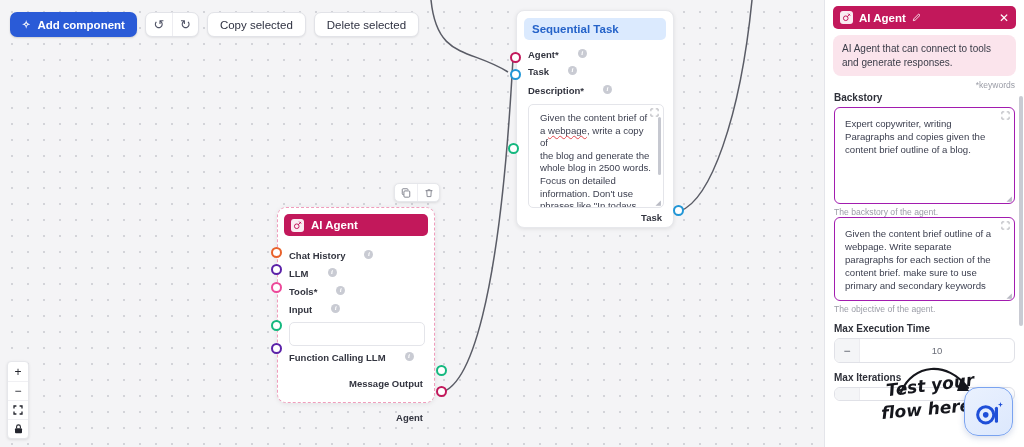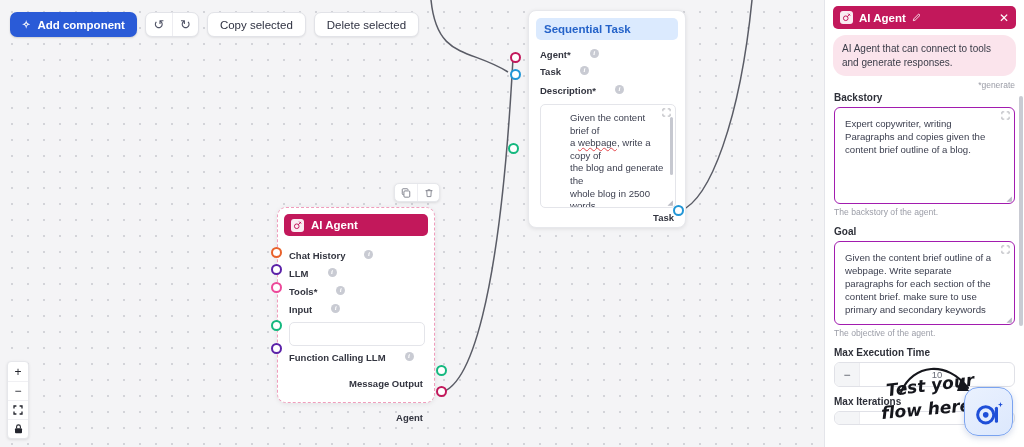--- a/index.html
+++ b/index.html
@@ -56,21 +56,21 @@
     height: 19px; display: flex; align-items: center; justify-content: center;
     font-size: 12px; color: #24262e; cursor: pointer;
   }
   .zoomctl div + div { border-top: 1px solid #f0f0f3; }
 
   
   .node { position: absolute; background: #fff; border-radius: 8px; }
 
   
   #seq-node {
-    left: 528px; top: 10px; width: 158px; height: 218px;
+    left: 516px; top: 10px; width: 158px; height: 218px;
     border: 1px solid #e7e8ec; box-shadow: 0 1px 4px rgba(0,0,0,.09); z-index: 10;
   }
   #seq-node .hdr {
     margin: 7px 7px 0 7px; height: 22px; background: #dbeafe; border-radius: 5px;
     display: flex; align-items: center; padding: 0 8px;
     color: #2563c9; font-size: 11.5px; font-weight: 600;
   }
   .info-dot {
     width: 9px; height: 9px; border-radius: 50%; background: #c9cbd3; color: #fff;
     font-size: 7px; line-height: 9px; text-align: center; font-weight: 700; font-style: italic;
@@ -128,21 +128,21 @@
     position: absolute; right: 0; top: 0; width: 200px; height: 447px;
     background: #fff; border-left: 1px solid #e4e5ea; z-index: 40;
   }
   .panel-hdr {
     margin: 6px 8px 0 8px; height: 23px; background: #c2185b; border-radius: 5px;
     display: flex; align-items: center; gap: 6px; padding: 0 7px; color: #fff;
     font-size: 11.5px; font-weight: 600;
   }
   .panel-hdr .close { margin-left: auto; font-size: 12px; cursor: pointer; font-weight: 400; }
   .panel-desc {
-    margin: 6px 8px 0 8px; background: #fbe4ec; border-radius: 13px; padding: 7px 9px;
+    margin: 6px 8px 0 8px; background: #fbe4ec; border-radius: 8px; padding: 7px 9px;
     font-size: 10px; line-height: 13.5px; color: #3a3c48;
   }
   .req-note { text-align: right; font-size: 8.5px; color: #9a9ca6; padding: 4px 9px 0 0; }
   .p-label { font-size: 10px; font-weight: 700; color: #2e3039; padding: 0 9px; margin-bottom: 4px; }
   .p-help { font-size: 8.6px; color: #9b9da7; padding: 3px 21px 0 9px; }
   .p-ta {
     position: relative; margin: 0 9px; border: 1px solid #a21caf; border-radius: 6px;
     background: #fff; padding: 9px 14px 22px 10px;
     font-size: 9.6px; line-height: 13px; color: #3d4050;
   }
@@ -198,21 +198,21 @@
         <div class="port-row" style="padding-left:0;margin-top:3px;">
           <span>Task</span>
           <span class="info-dot">i</span>
         </div>
         <div class="port-row" style="padding-left:0;margin-top:5px;">
           <span>Description*</span>
           <span class="info-dot">i</span>
         </div>
       </div>
 
-      <div class="ta-box" style="margin:5px 9px 0 11px;height:104px;padding:7px 11px 0 29px;">
+      <div class="ta-box" style="margin:5px 9px 0 11px;height:104px;padding:7px 11px 0 11px;">
         <div class="ta-text"><span>Given the content brief of
 a </span><span class="spell">webpage</span><span>, write a copy of
 the blog and generate the
 whole blog in 2500 words.
 Focus on detailed
 information. Don't use
 phrases like "In todays fast</span></div>
         <svg class="expand-ico" viewBox="0 0 10 10">
           <path d="M1 3.6V1h2.6M6.4 1H9v2.6M9 6.4V9H6.4M3.6 9H1V6.4" fill="none" stroke="#73757f" stroke-width="1.1"></path>
         </svg>
@@ -340,33 +340,32 @@
       <span>AI Agent</span>
       <span>
         <svg width="10" height="10" viewBox="0 0 12 12">
             <path d="M1.6 10.4l.6-2.2 5.8-5.8 1.6 1.6-5.8 5.8-2.2.6z" fill="none" stroke="#fff" stroke-width="1"></path>
           </svg>
       </span>
       <span class="close">✕</span>
     </div>
 
     <div class="panel-desc">AI Agent that can connect to tools and generate responses.</div>
-    <div class="req-note">*generate</div>
+    <div class="req-note">*keywords</div>
 
     <div class="p-label" style="margin-top:2px;">Backstory</div>
     <div class="p-ta" style="height:97px;">
       <span>Expert copywriter, writing Paragraphs and copies given the content brief outline of a blog.</span>
       <svg class="expand-ico" viewBox="0 0 10 10">
         <path d="M1 3.6V1h2.6M6.4 1H9v2.6M9 6.4V9H6.4M3.6 9H1V6.4" fill="none" stroke="#73757f" stroke-width="1.1"></path>
       </svg>
       <div class="resize-grip">◢</div>
     </div>
     <div class="p-help">The backstory of the agent.</div>
 
-    <div class="p-label" style="margin-top:9px;">Goal</div>
     <div class="p-ta" style="height:84px;">
       <span>Given the content brief outline of a webpage. Write separate paragraphs for each section of the content brief. make sure to use primary and secondary keywords</span>
       <svg class="expand-ico" viewBox="0 0 10 10">
         <path d="M1 3.6V1h2.6M6.4 1H9v2.6M9 6.4V9H6.4M3.6 9H1V6.4" fill="none" stroke="#73757f" stroke-width="1.1"></path>
       </svg>
       <div class="resize-grip">◢</div>
     </div>
     <div class="p-help">The objective of the agent.</div>
 
     <div class="p-label" style="margin-top:9px;">Max Execution Time</div>

